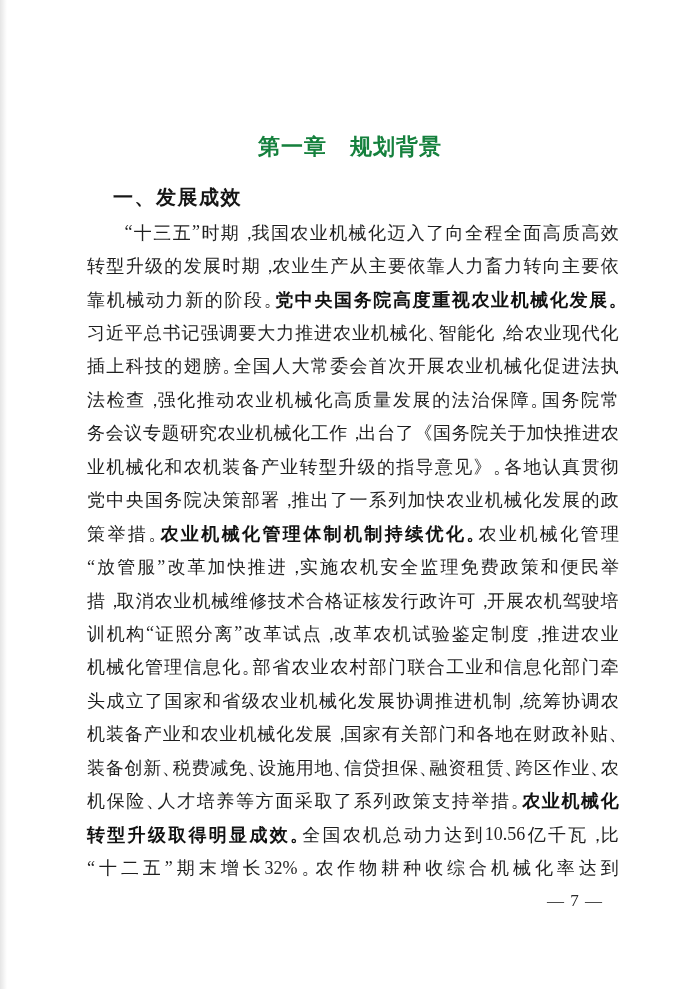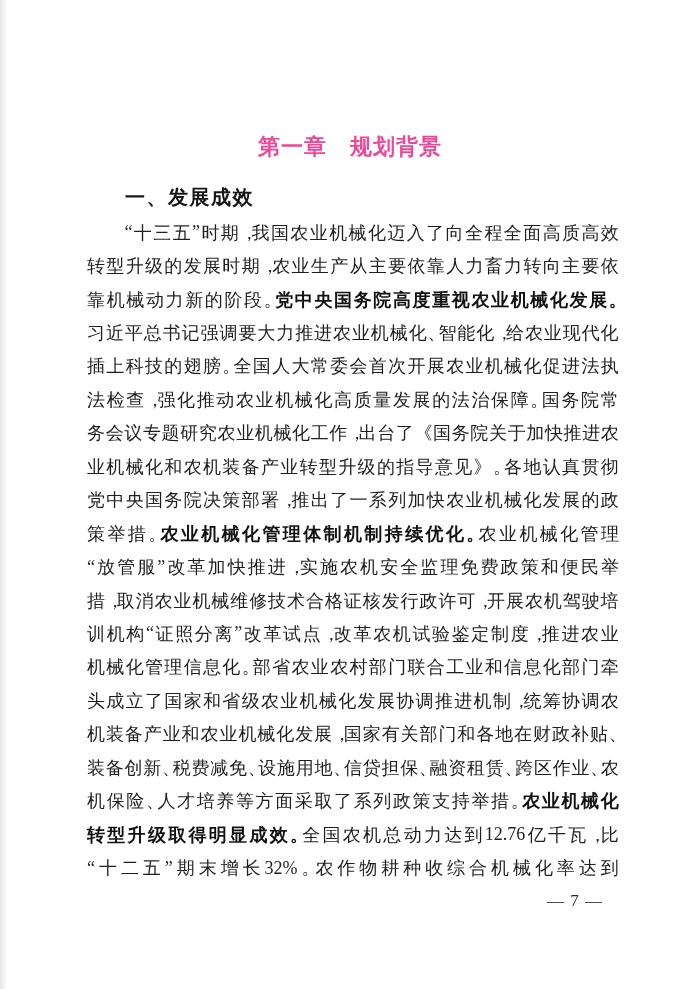--- a/index.html
+++ b/index.html
@@ -28,26 +28,26 @@
     top: 135px;
     left: 0;
     width: 100%;
     margin: 0;
     text-align: center;
     font-family: "Liberation Sans", "DejaVu Sans", sans-serif;
     font-weight: 700;
     font-size: 22px;
     line-height: 24px;
     letter-spacing: 1px;
-    color: #ec4899;
+    color: #15803d;
   }
   .section-heading {
     position: absolute;
     top: 185px;
-    left: 125px;
+    left: 113px;
     margin: 0;
     font-family: "Liberation Sans", "DejaVu Sans", sans-serif;
     font-weight: 700;
     font-size: 20px;
     line-height: 24px;
     letter-spacing: 1.5px;
     color: #161616;
   }
   .paragraph {
     position: absolute;
@@ -651,21 +651,21 @@
         <span class="b p">。</span>
         <span>全</span>
         <span>国</span>
         <span>农</span>
         <span>机</span>
         <span>总</span>
         <span>动</span>
         <span>力</span>
         <span>达</span>
         <span>到</span>
-        <span>12.76</span>
+        <span>10.56</span>
         <span>亿</span>
         <span>千</span>
         <span>瓦</span>
         <span class="p">，</span>
         <span>比</span>
       </div>
       <div class="line">
         <span>“</span>
         <span>十</span>
         <span>二</span>

